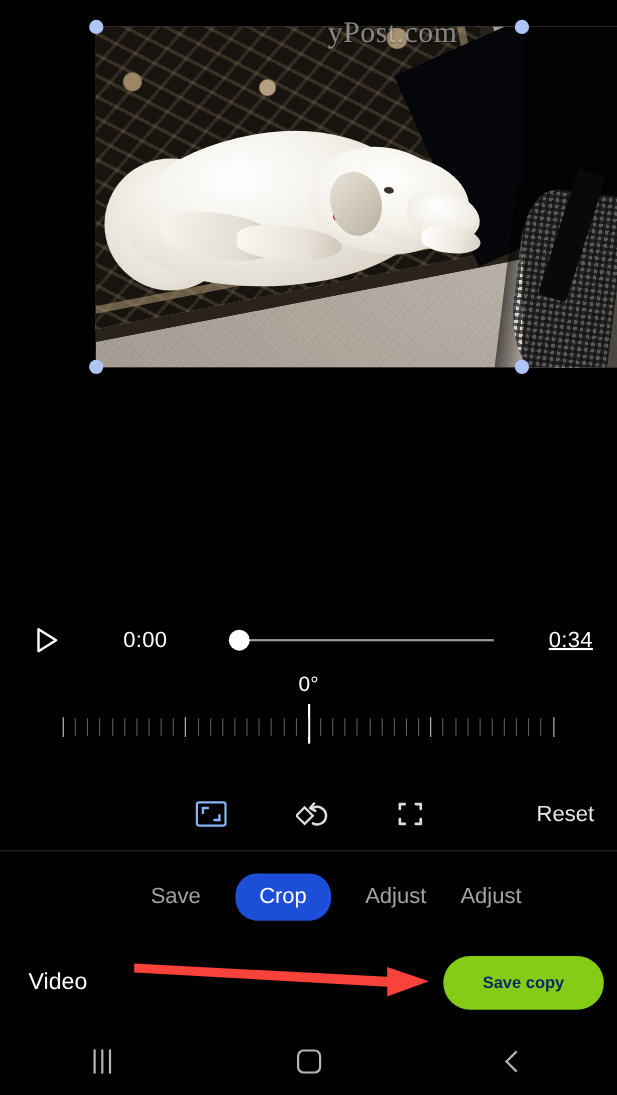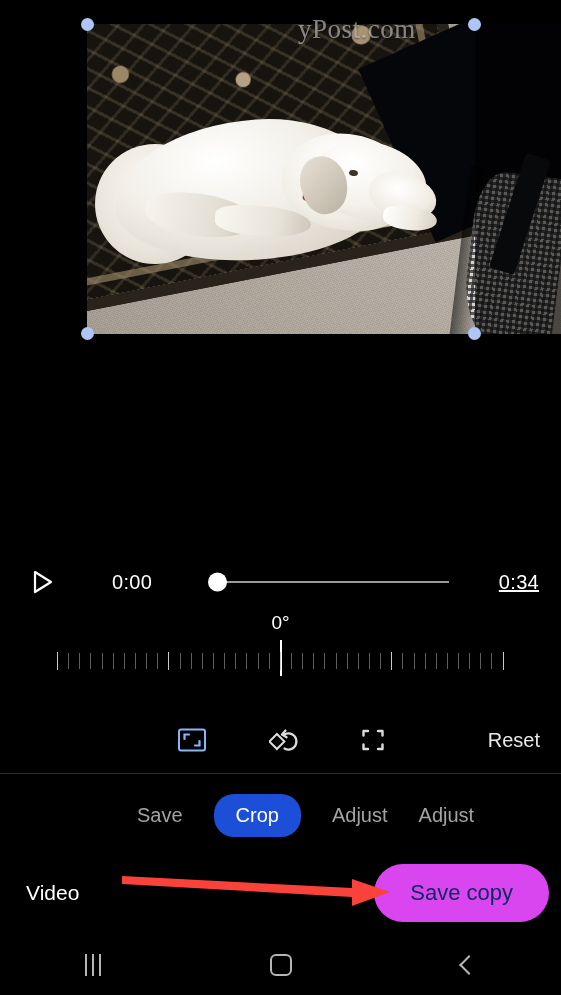--- a/index.html
+++ b/index.html
@@ -412,27 +412,28 @@
     align-items:center;
   }
   .cancel-btn {
     margin-left:26px;
     font-size:21px;
     color:#fff;
   }
   .save-btn {
     margin-left:auto;
     margin-right:12px;
-    background:#d946ef;
+    background:#84cc16;
     color:#0d2a63;
-    font-size:22px;
+    font-size:15px;
     padding:16px 36px;
     border-radius:30px;
     border:none;
     font-family:"Liberation Sans", sans-serif;
+    font-weight:bold;
   }
 
   
   .annot-arrow {
     position:absolute;
     left:0; top:855px;
     width:561px; height:70px;
     pointer-events:none;
   }
 

